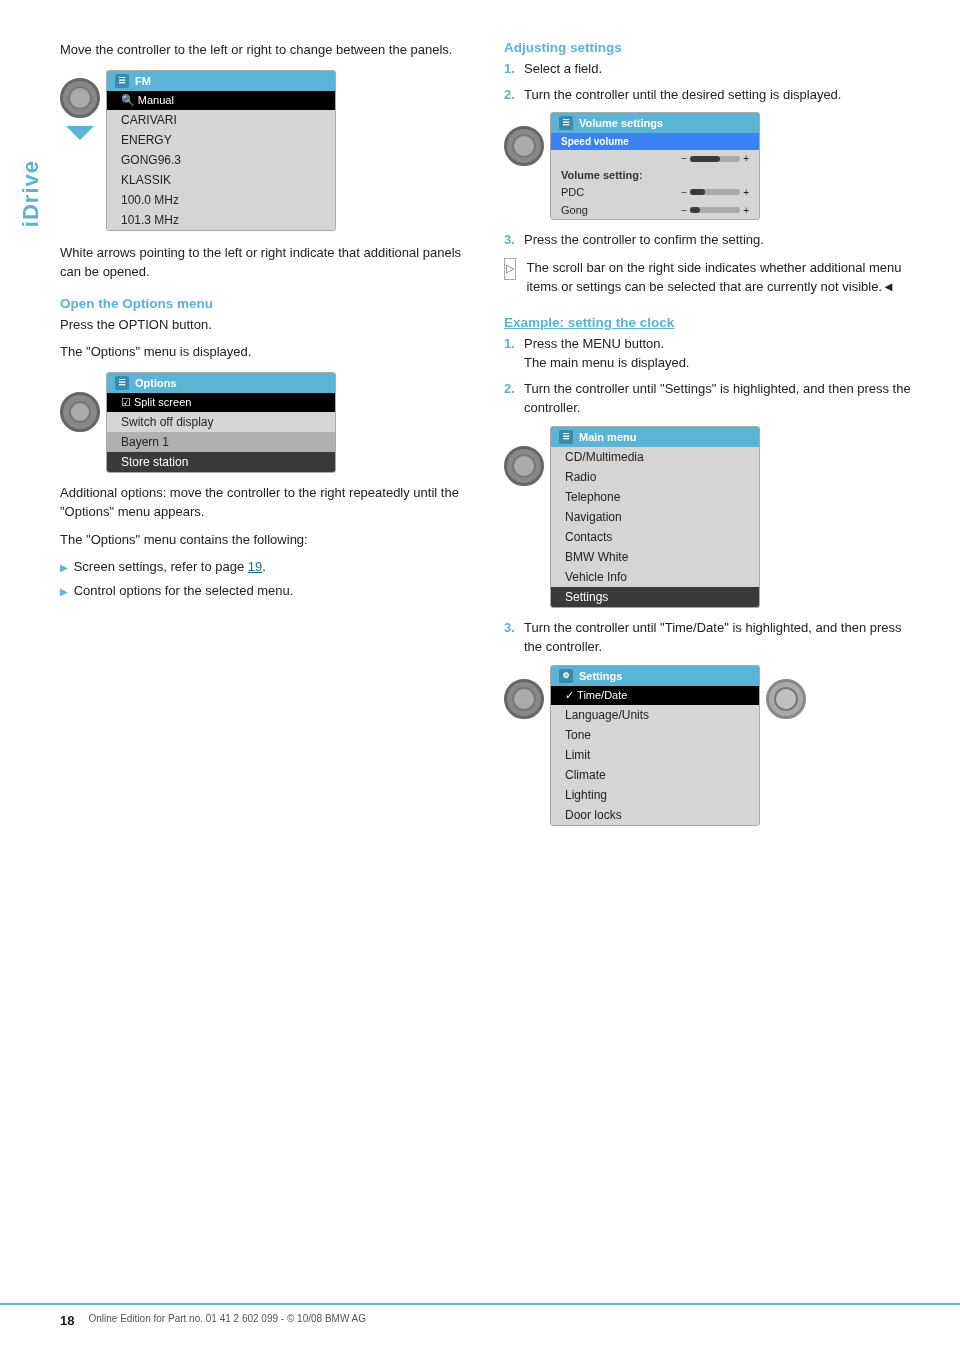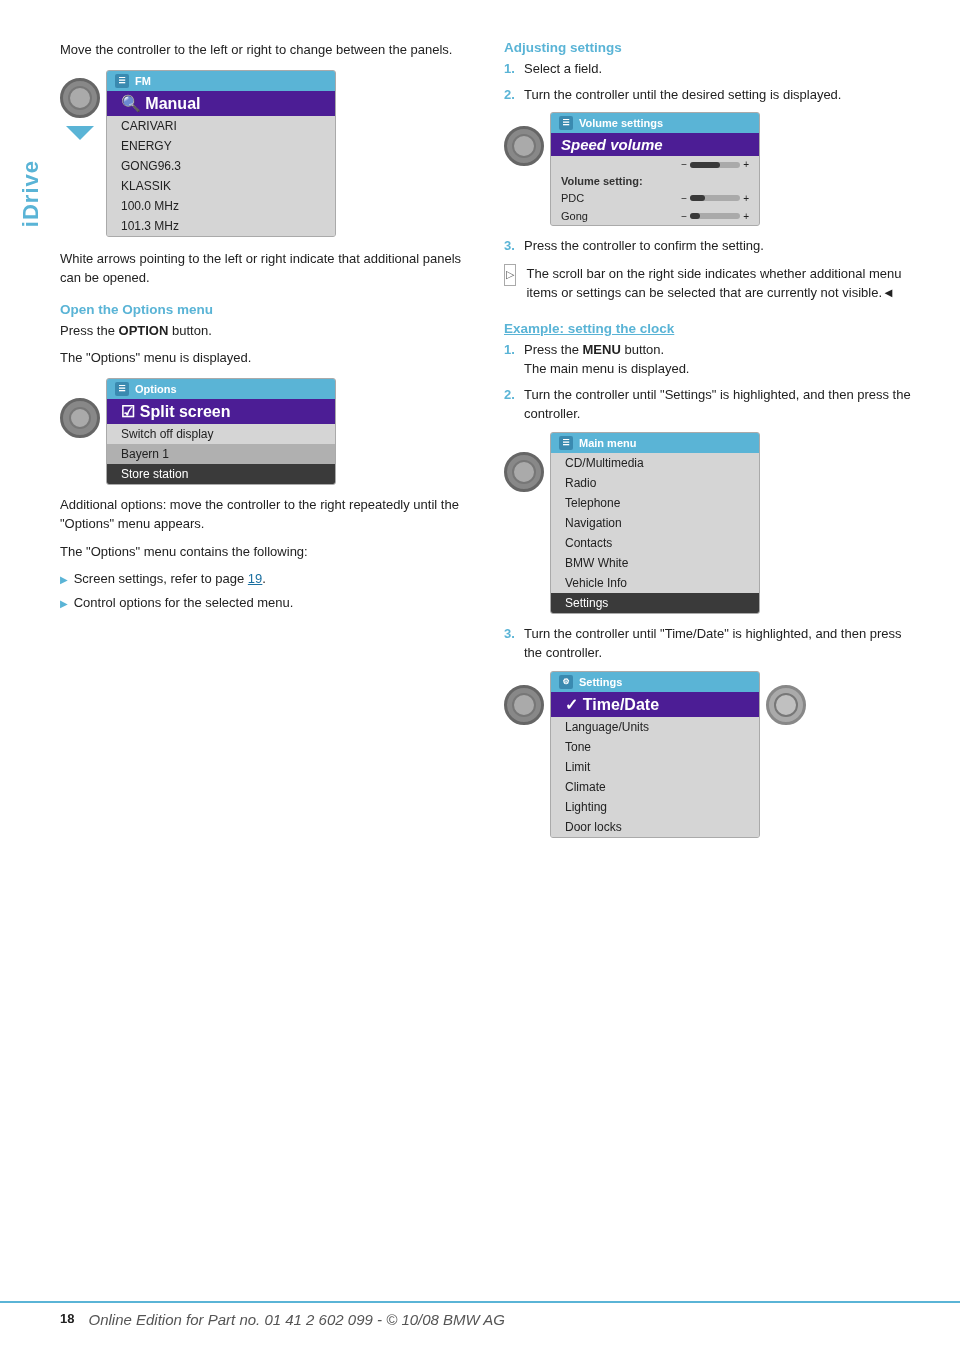--- a/index.html
+++ b/index.html
@@ -49,21 +49,21 @@
       font-size: 13.5px;
       margin-bottom: 4px;
     }
 
     p {
       font-size: 13px;
       line-height: 1.5;
       margin-bottom: 8px;
     }
 
-    .bold { font-weight: bold; }
+    .bold { font-weight: normal; }
 
     
     .screen-mockup {
       background: #c8c8c8;
       border: 1px solid #aaa;
       border-radius: 3px;
       margin: 10px 0 12px 0;
       padding: 0;
       width: 230px;
       overflow: hidden;
@@ -98,24 +98,24 @@
 
     .screen-item {
       padding: 3px 14px;
       font-size: 12px;
       color: #222;
       background: #d5d5d5;
       border-bottom: none;
     }
 
     .screen-item.highlighted {
-      background: #4c1d95;
+      background: #000000;
       color: #fff;
-      font-size: 16px;
-      font-weight: bold;
+      font-size: 11px;
+      font-weight: normal;
     }
 
     .screen-item.selected {
       background: #3a3a3a;
       color: #fff;
     }
 
     .screen-item.dark {
       background: #b0b0b0;
       color: #222;
@@ -238,26 +238,25 @@
       position: relative;
     }
 
     .slider-fill {
       height: 6px;
       background: #3a3a3a;
       border-radius: 3px;
     }
 
     .vol-section-title {
-      background: #4c1d95;
+      background: #3b82f6;
       color: #fff;
       padding: 3px 10px;
-      font-size: 15px;
-      font-weight: bold;
-      font-style: italic;
+      font-size: 10px;
+      font-weight: bold;
     }
 
     .vol-sub-label {
       padding: 2px 10px;
       font-size: 11px;
       color: #333;
       font-weight: bold;
     }
 
     
@@ -273,23 +272,22 @@
       padding-top: 8px;
     }
 
     .page-number {
       font-size: 13px;
       font-weight: bold;
       margin-right: 14px;
     }
 
     .footer-text {
-      font-size: 15px;
+      font-size: 10px;
       color: #555;
-      font-style: italic;
     }
 
     .options-screen-wrapper {
       display: flex;
       align-items: flex-start;
       gap: 6px;
       margin: 10px 0 10px 0;
     }
 
     .options-knob {

